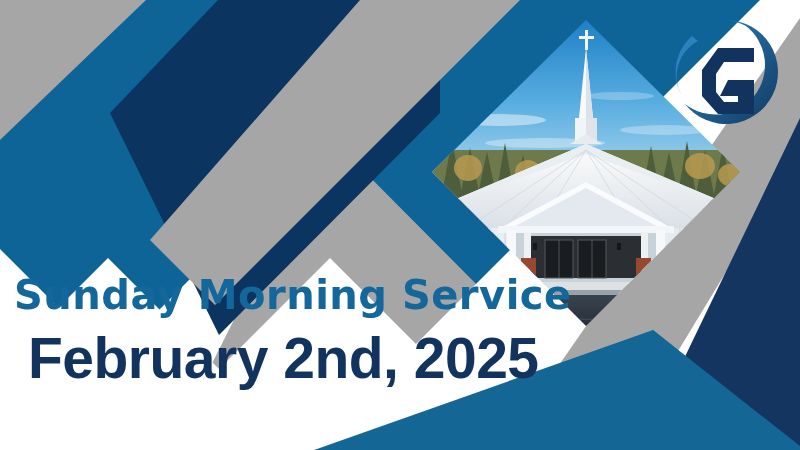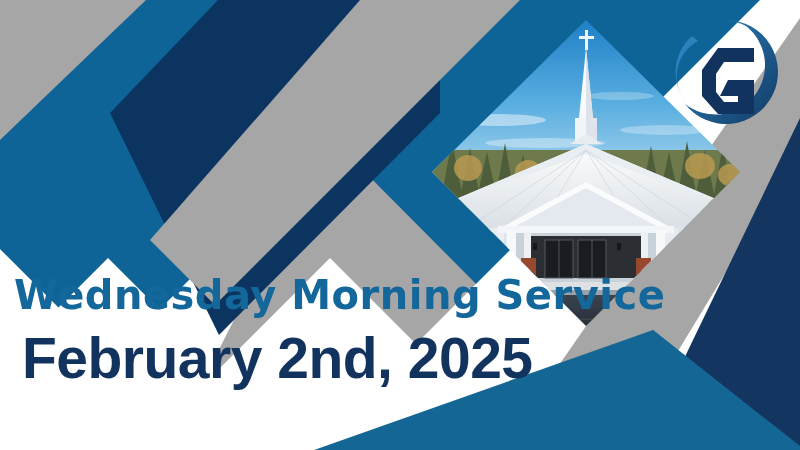--- a/index.html
+++ b/index.html
@@ -15,21 +15,21 @@
   .layer{position:absolute;top:0;left:0;width:800px;height:450px;}
   .txt{position:absolute;white-space:nowrap;}
 
   #headline{
     left:14px;top:272px;
     font-family:"DejaVu Sans", sans-serif;
     font-size:40px;font-weight:700;letter-spacing:0.5px;
     color:#14679B;
   }
   #dateline{
-    left:22px;top:325px;
+    left:28px;top:325px;
     font-family:"Liberation Sans", sans-serif;
     font-size:57px;font-weight:700;letter-spacing:-0.5px;
     color:#13335F;
   }
   #logo{position:absolute;left:662px;top:8px;width:128px;height:128px;}
 </style>
 </head>
 <body>
 
 <div id="canvas">
@@ -190,17 +190,17 @@
         <stop offset="100%" stop-color="#123A63"></stop>
       </linearGradient>
     </defs>
 
     <path d="M64 12 A52 52 0 1 1 23 96 A47 47 0 1 0 84 18 A52 52 0 0 0 64 12 Z" fill="url(#ringGrad)"></path>
     <path d="M30 28 A48 48 0 0 0 24 94 A40 40 0 0 1 36 33 Z" fill="#2E86C1" opacity="0.9"></path>
 
     <path d="M92 40 L56 40 L40 62 L40 88 L56 106 L92 106 L92 72 L66 72 L58 88 L76 88 L76 94 L62 94 L54 84 L54 66 L62 54 L92 54 Z" fill="#13335F"></path>
   </svg>
 
-  <div class="txt" id="headline">Wednesday  Morning  Service</div>
+  <div class="txt" id="headline">Sunday  Morning  Service</div>
 
   <div class="txt" id="dateline">February 2nd, 2025</div>
 
 </div>
 
 </body></html>

